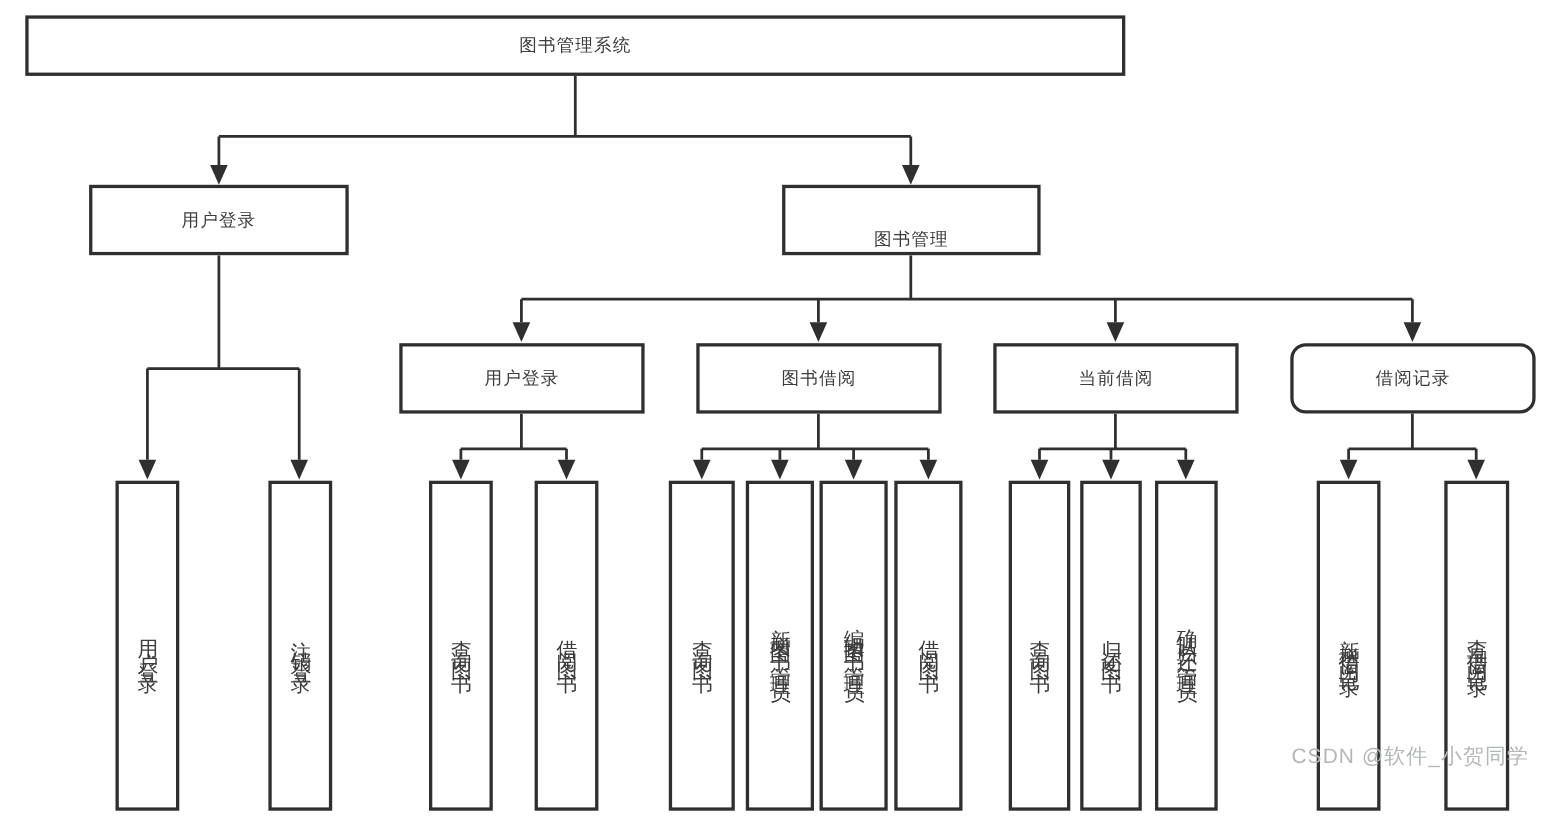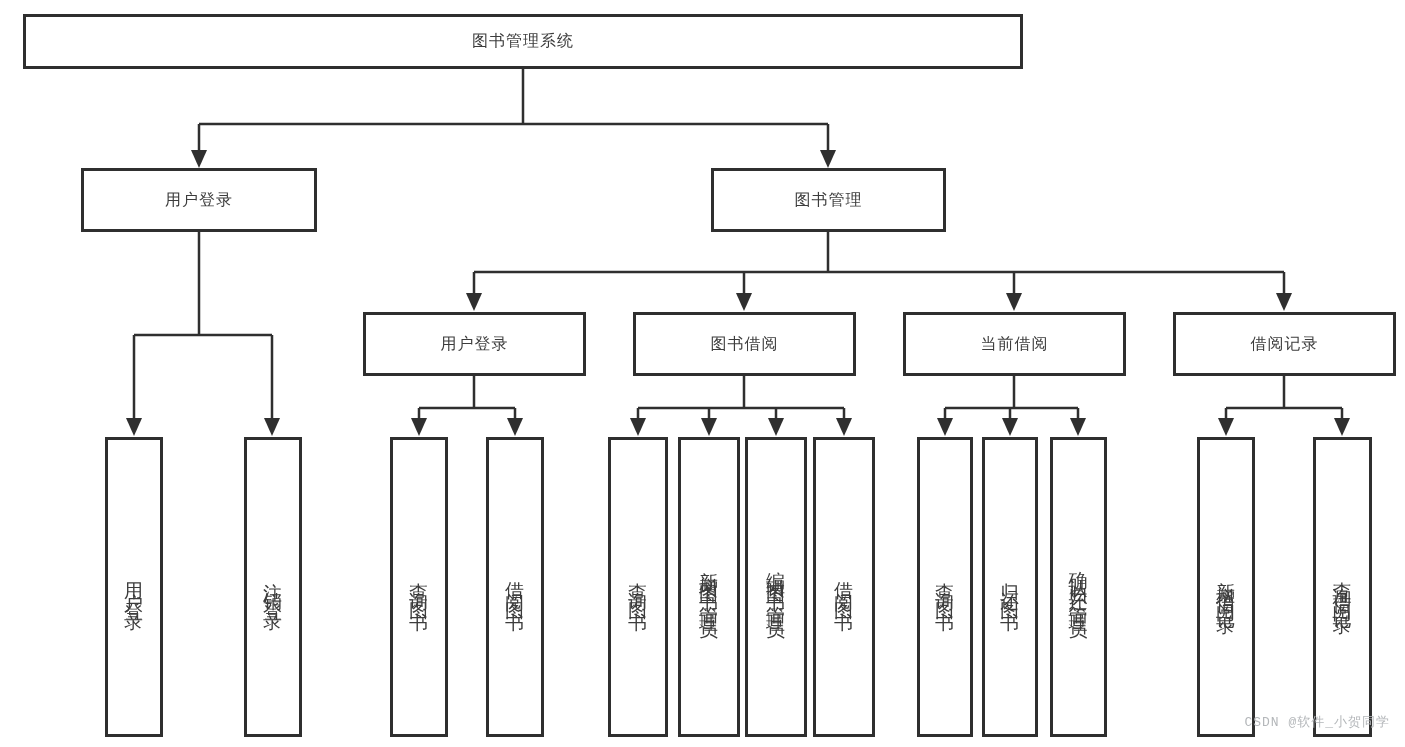--- a/index.html
+++ b/index.html
@@ -41,27 +41,26 @@
     text-orientation:mixed;
     font-size:19px;
     line-height:1;
     letter-spacing:10px;
     color:var(--text);
   }
   .leaf span.dense{letter-spacing:7px;}
   .watermark{
     position:absolute;
     right:15px;
-    top:713px;
+    top:675px;
     z-index:5;
-    font-size:13px;
+    font-size:19px;
     color:var(--watermark);
     letter-spacing:1px;
     white-space:nowrap;
-    font-family:Liberation Mono, monospace;
   }
 </style>
 </head>
 <body>
 
 <div class="canvas">
 
   <svg class="connectors" width="1405" height="747" viewBox="0 0 1405 747">
     <g>
       <path d="M523 69 V124 M199 124 H828 M199 124 V150 M828 124 V150"></path>
@@ -105,34 +104,34 @@
     </g>
   </svg>
 
   <div class="node hnode" style="left:23px;top:14px;width:1000px;height:55px;">
     <span>图书管理系统</span>
   </div>
 
   <div class="node hnode" style="left:81px;top:168px;width:236px;height:64px;">
     <span>用户登录</span>
   </div>
-  <div class="node hnode" style="left:711px;top:168px;width:235px;height:64px;">
+  <div class="node hnode" style="left:711px;top:168px;width:235px;height:64px;align-items:flex-end;">
     <span>图书管理</span>
   </div>
 
   <div class="node hnode" style="left:363px;top:312px;width:223px;height:64px;">
     <span>用户登录</span>
   </div>
   <div class="node hnode" style="left:903px;top:312px;width:223px;height:64px;">
     <span>当前借阅</span>
   </div>
   <div class="node hnode" style="left:633px;top:312px;width:223px;height:64px;">
     <span>图书借阅</span>
   </div>
-  <div class="node hnode" style="left:1173px;top:312px;width:223px;height:64px;">
+  <div class="node hnode" style="left:1173px;top:312px;width:223px;height:64px;border-radius:14px;">
     <span>借阅记录</span>
   </div>
 
   <div class="node leaf" style="left:105px;top:437px;width:58px;height:300px;">
     <span>用户登录</span>
   </div>
   <div class="node leaf" style="left:244px;top:437px;width:58px;height:300px;">
     <span>注销登录</span>
   </div>
 

